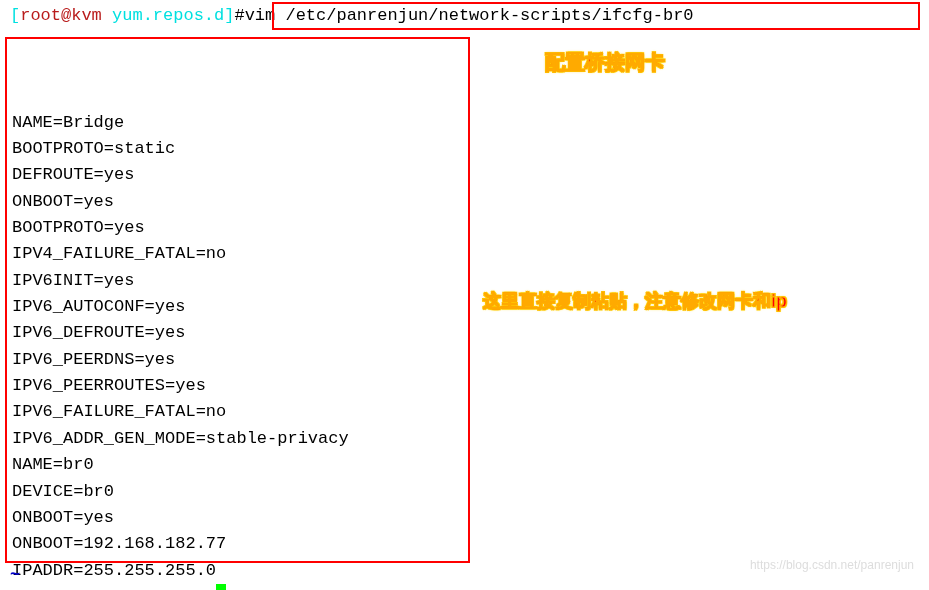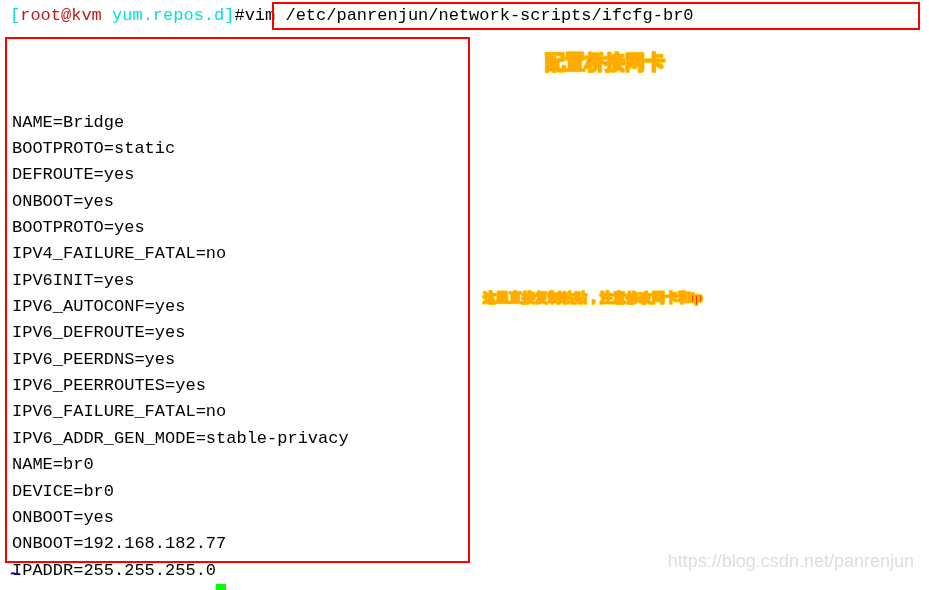--- a/index.html
+++ b/index.html
@@ -58,21 +58,21 @@
         -1px 1px 0 #ffcc00,
         1px 1px 0 #ffcc00,
         0 0 3px #ffcc00;
       -webkit-text-stroke: 1px #ffaa00;
     }
     .annotation-middle {
       position: absolute;
       top: 289px;
       left: 483px;
       font-family: "Microsoft YaHei", sans-serif;
-      font-size: 13px;
+      font-size: 18px;
       font-weight: bold;
       color: #ff0000;
       text-shadow: 
         -1px -1px 0 #ffcc00,
         1px -1px 0 #ffcc00,
         -1px 1px 0 #ffcc00,
         1px 1px 0 #ffcc00,
         0 0 3px #ffcc00;
       -webkit-text-stroke: 1px #ffaa00;
     }
@@ -101,21 +101,21 @@
       top: 565px;
       left: 10px;
       color: #0000cc;
       font-weight: bold;
     }
     .watermark {
       position: absolute;
       bottom: 18px;
       right: 15px;
       font-family: Arial, sans-serif;
-      font-size: 18px;
+      font-size: 12px;
       color: #dddddd;
     }
   </style>
 </head>
 <body>
 
 <div class="prompt-line">
   <span class="prompt-bracket">[</span><span class="prompt-user">root@kvm</span><span class="prompt-user"> </span><span class="prompt-path">yum.repos.d</span><span class="prompt-bracket">]</span><span class="prompt-hash">#</span><span class="command-text">vim /etc/panrenjun/network-scripts/ifcfg-br0</span>
 </div>
 

